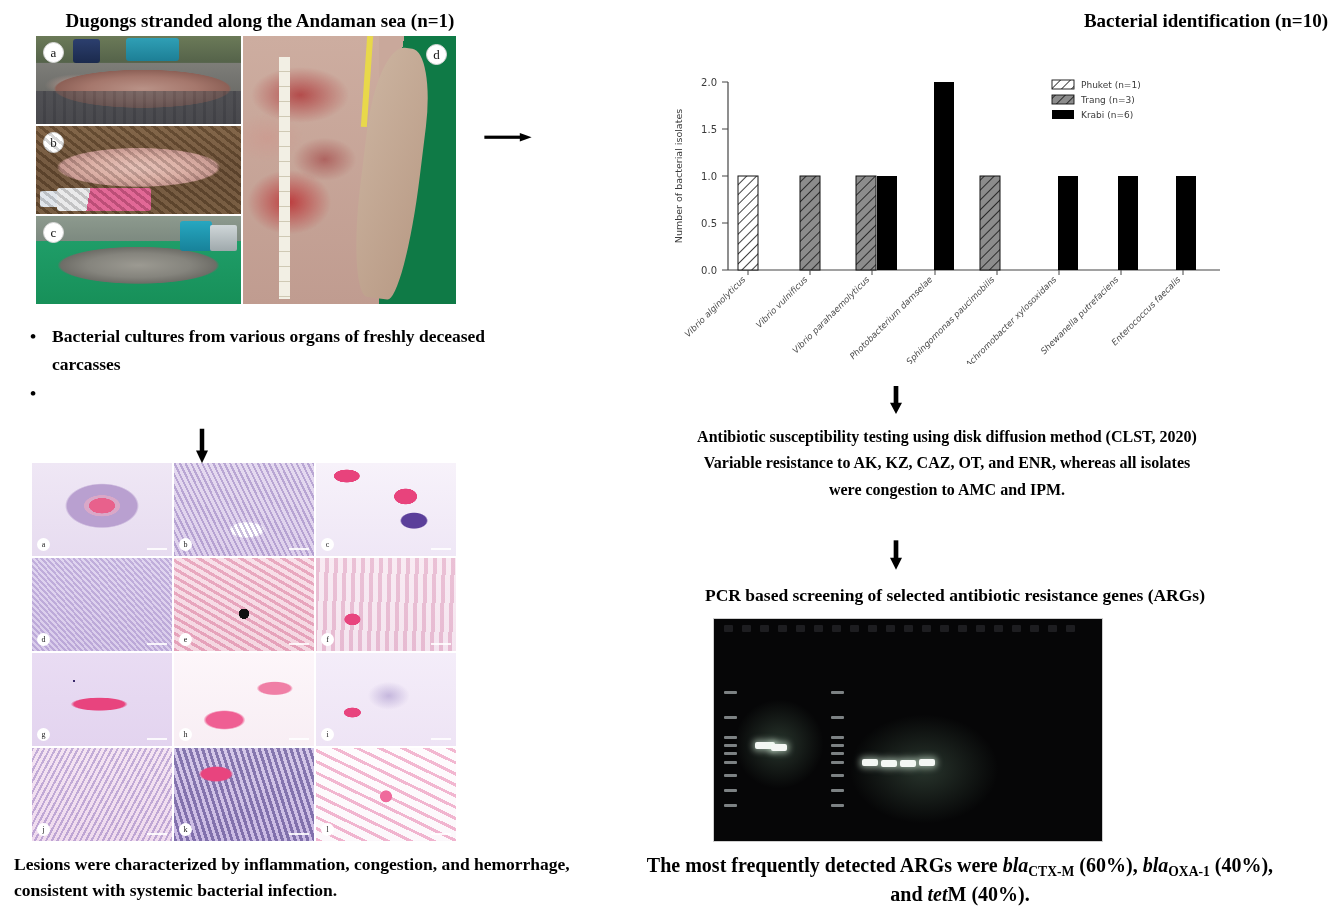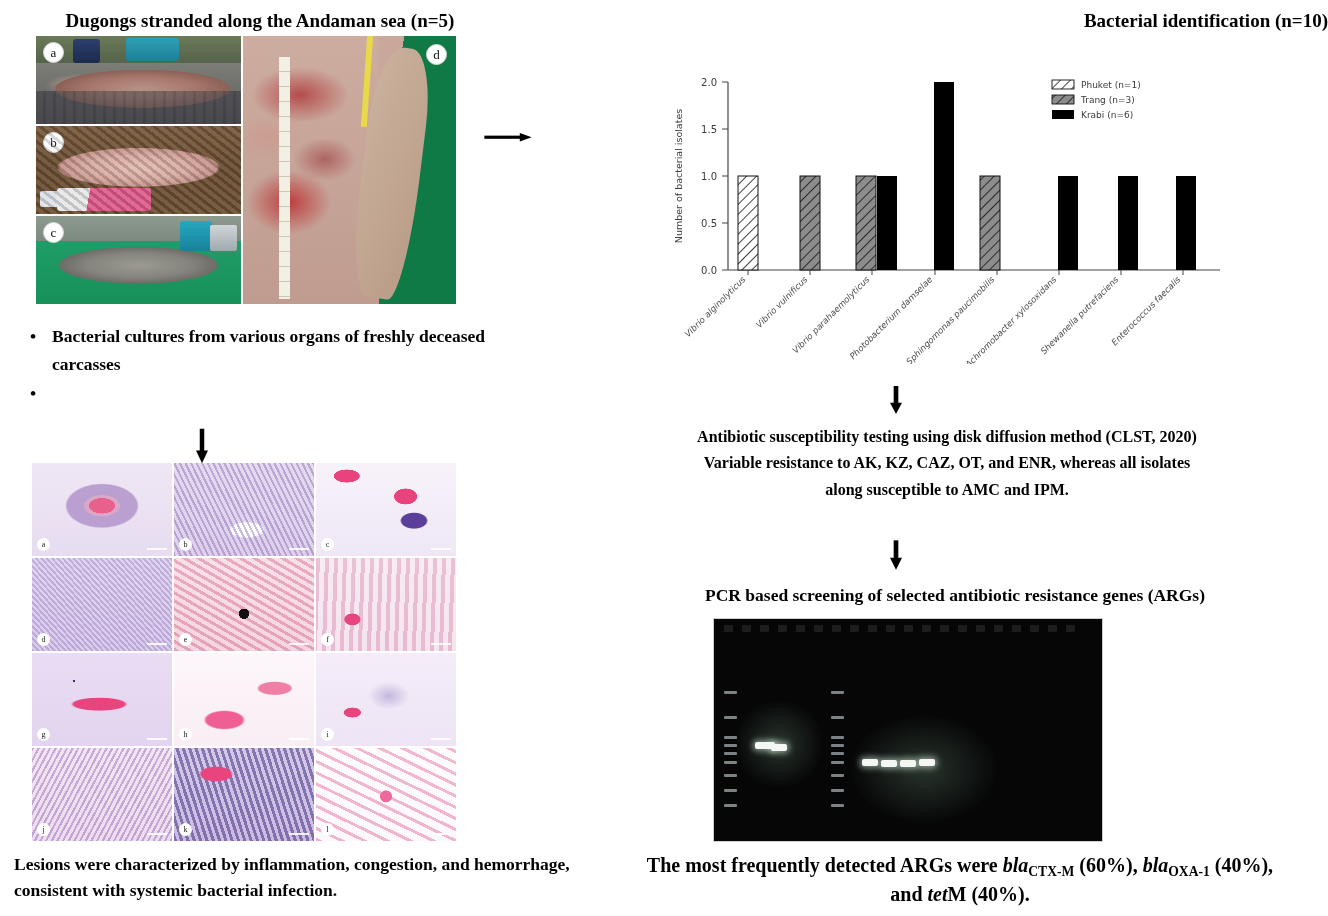--- a/index.html
+++ b/index.html
@@ -124,21 +124,21 @@
   
   #left-caption{left:14px;top:851px;width:580px;font-size:17.5px;font-weight:bold;
                 line-height:1.5;text-align:left;}
   #right-caption{left:600px;top:851px;width:720px;font-size:20px;font-weight:bold;
                  line-height:1.45;text-align:center;}
   sub{font-size:.68em;vertical-align:baseline;position:relative;bottom:-.28em;}
 </style>
 </head>
 <body>
 
-<div class="abs hdr t-left-title">Dugongs stranded along the Andaman sea (n=5)</div>
+<div class="abs hdr t-left-title">Dugongs stranded along the Andaman sea (n=1)</div>
 
 <div class="abs" id="photo-panel">
   <div class="pcol left">
     <div class="ph ph-a">
       <div class="blue"></div>
       <div class="per"></div>
       <span class="plabel">a</span>
     </div>
     <div class="ph ph-b">
       <div class="bag2"></div>
@@ -360,21 +360,21 @@
 <div class="abs" style="left:890px;top:378px;">
   <svg class="arrow-v" width="18" height="42" viewBox="0 0 18 42">
     <rect x="5.5" y="0" width="7" height="27" fill="#000"></rect>
     <polygon points="0,25 18,25 9,42" fill="#000"></polygon>
   </svg>
 </div>
 
 <div class="abs rblock" id="ast-block">
   <div>Antibiotic susceptibility testing using disk diffusion method (CLST, 2020)</div>
   <div>Variable resistance to AK, KZ, CAZ, OT, and ENR, whereas all isolates</div>
-  <div>along susceptible to AMC and IPM.</div>
+  <div>were congestion to AMC and IPM.</div>
 </div>
 
 <div class="abs" style="left:890px;top:533px;">
   <svg class="arrow-v" width="18" height="44" viewBox="0 0 18 44">
     <rect x="5.5" y="0" width="7" height="28" fill="#000"></rect>
     <polygon points="0,26 18,26 9,44" fill="#000"></polygon>
   </svg>
 </div>
 
 <div class="abs" id="pcr-title">PCR based screening of selected antibiotic resistance genes (ARGs)</div>

